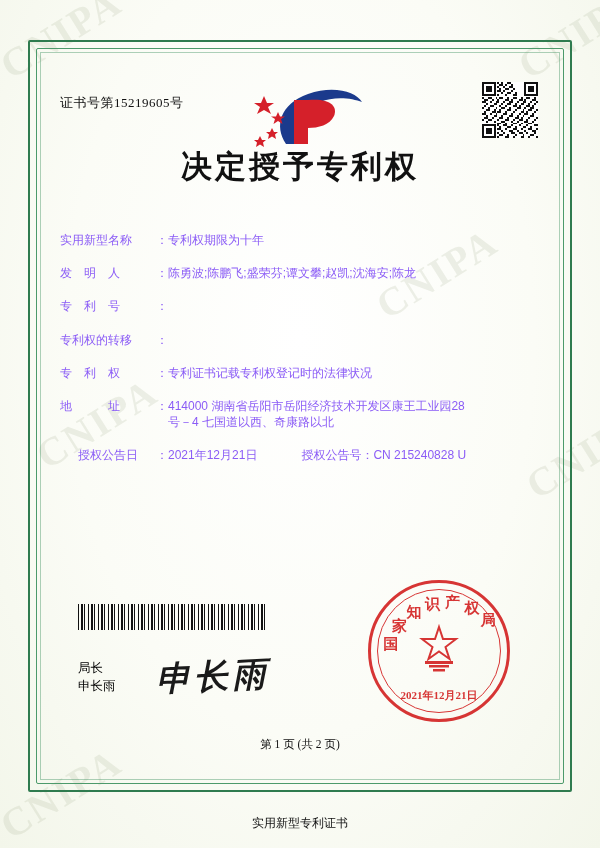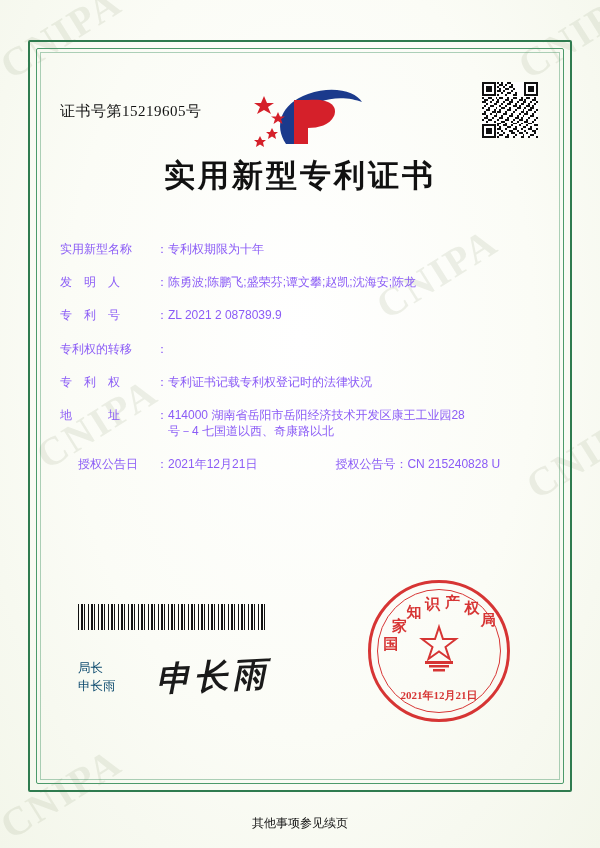--- a/index.html
+++ b/index.html
@@ -74,25 +74,25 @@
     position: absolute;
     left: 60px;
     top: 74px;
     right: 60px;
     bottom: 90px;
     font-size: 11px;
     color: #1a1a1a;
   }
 
   .cert-no {
-    font-size: 15px;
+    font-size: 13px;
     letter-spacing: 0.5px;
     font-family: "Liberation Serif", serif;
     color: #111;
-    margin-top: 28px;
+    margin-top: 20px;
   }
 
   .logo {
     position: absolute;
     left: 50%;
     top: 8px;
     transform: translateX(-50%);
     width: 132px;
     height: 66px;
   }
@@ -147,21 +147,20 @@
     display: flex;
     align-items: flex-start;
     margin-bottom: 17px;
   }
   .row-inline .seg2 {
     margin-left: 44px;
     display: flex;
   }
   .row-inline .seg2 .label2 {
     white-space: pre;
-    margin-left: 34px;
   }
 
   .paragraphs {
     margin-top: 14px;
     font-family: "Liberation Serif", serif;
     font-size: 12px;
     line-height: 1.75;
     text-align: justify;
     color: #111;
   }
@@ -189,21 +188,21 @@
       );
   }
 
   .signature-block {
     position: absolute;
     left: 18px;
     bottom: 62px;
     font-family: "Liberation Serif", serif;
     font-size: 12.5px;
     line-height: 1.5;
-    color: #0c4a6e;
+    color: #000000;
   }
   .sig-script {
     position: absolute;
     left: 96px;
     bottom: 58px;
     font-family: "Liberation Serif", serif;
     font-size: 34px;
     font-style: italic;
     font-weight: bold;
     letter-spacing: 4px;
@@ -503,42 +502,41 @@
             <rect x="16" y="28" width="1" height="1"></rect>
           <rect x="20" y="28" width="2" height="1"></rect>
             <rect x="24" y="28" width="1" height="1"></rect>
             <rect x="28" y="28" width="1" height="1"></rect>
         </g>
       </svg>
     </div>
 
     <div class="cert-no">证书号第15219605号</div>
 
-    <div class="title">实用新型专利证书</div>
+    <div class="title">决定授予专利权</div>
 
     <div class="fields">
 
       <div class="row">
         <div class="label">实用新型名称</div>
         <div class="colon">：</div>
         <div class="value">专利权期限为十年</div>
       </div>
 
       <div class="row">
         <div class="label">发　明　人</div>
         <div class="colon">：</div>
         <div class="value">
           <span>陈勇波;陈鹏飞;盛荣芬;谭文攀;赵凯;沈海安;陈龙</span>
         </div>
       </div>
 
       <div class="row">
         <div class="label">专　利　号</div>
         <div class="colon">：</div>
-        <div class="value">ZL 2021 2 0878039.9</div>
       </div>
 
       <div class="row">
         <div class="label">专利权的转移</div>
         <div class="colon">：</div>
       </div>
 
       <div class="row">
         <div class="label">专　利　权</div>
         <div class="colon">：</div>
@@ -590,16 +588,17 @@
         <span style="transform: rotate(-54deg) translate(0,-58px) rotate(54deg);">家</span>
         <span style="transform: rotate(-34deg) translate(0,-58px) rotate(34deg);">知</span>
         <span style="transform: rotate(-14deg) translate(0,-58px) rotate(14deg);">识</span>
         <span style="transform: rotate(6deg) translate(0,-58px) rotate(-6deg);">产</span>
         <span style="transform: rotate(26deg) translate(0,-58px) rotate(-26deg);">权</span>
         <span style="transform: rotate(46deg) translate(0,-58px) rotate(-46deg);">局</span>
       </div>
       <div class="seal-date">2021年12月21日</div>
     </div>
 
+    <div class="page-no">第 1 页 (共 2 页)</div>
   </div>
 
-  <div class="footer-note">其他事项参见续页</div>
+  <div class="footer-note">实用新型专利证书</div>
 </div>
 
 </body></html>

